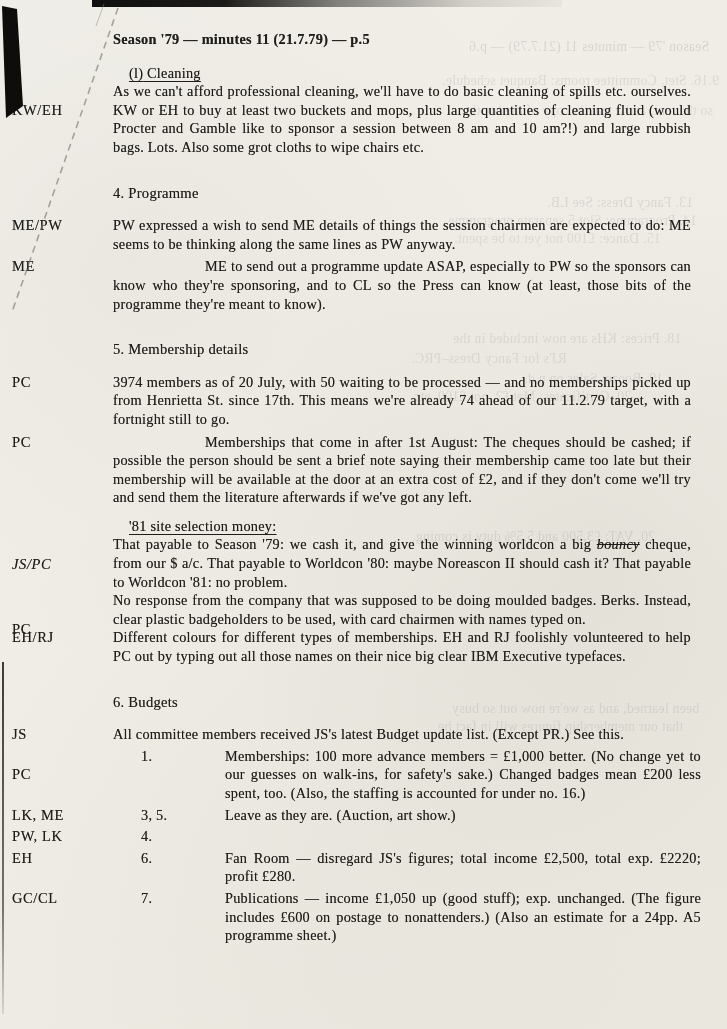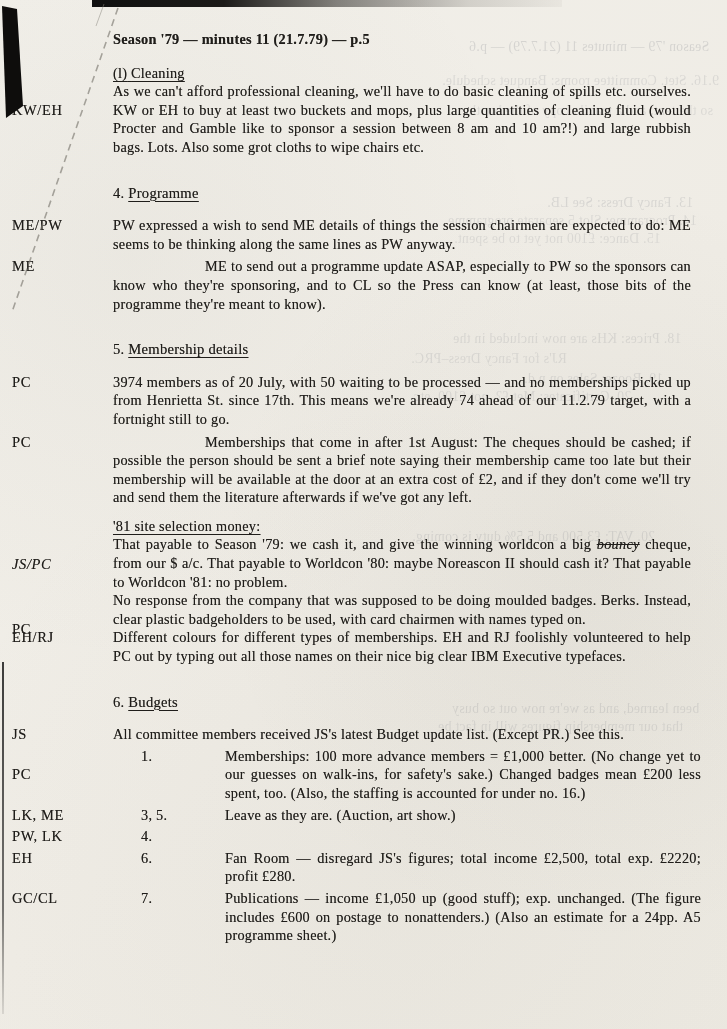--- a/index.html
+++ b/index.html
@@ -21,22 +21,22 @@
   }
   .content{position:relative;padding:30px 26px 0 113px;z-index:3;}
   .row{position:relative;}
   .mlabel{
     position:absolute;left:-101px;top:0;width:95px;
     font-size:14.5px;letter-spacing:0.6px;white-space:nowrap;
   }
   .mlabel.off1{top:18.6px;}
   .hdr{margin-bottom:15px;font-weight:bold;}
   .sec-head{margin:0 0 14px 0;font-size:14.6px;}
-  .sec-head .u{text-decoration:underline;text-underline-offset:3px;}
-  .sub-head{text-decoration:underline;text-underline-offset:3px;margin:10px 0 0 0;}
+  .sec-head .u{text-underline-offset:3px;}
+  .sub-head{text-decoration:underline;text-underline-offset:3px;margin:10px 0 0 16px;}
   .para{width:578px;text-align:justify;text-justify:inter-word;}
   .para.indent{text-indent:92px;}
   .gap-lg{margin-top:27px;}
   .gap-sm{margin-top:4px;}
   .struck{text-decoration:line-through;font-style:italic;}
   .items{margin-top:1px;}
   .item{display:flex;margin-top:3px;position:relative;}
   .inum{width:112px;flex:0 0 112px;padding-left:28px;box-sizing:border-box;}
   .itext{width:466px;flex:1;text-align:justify;}
   

